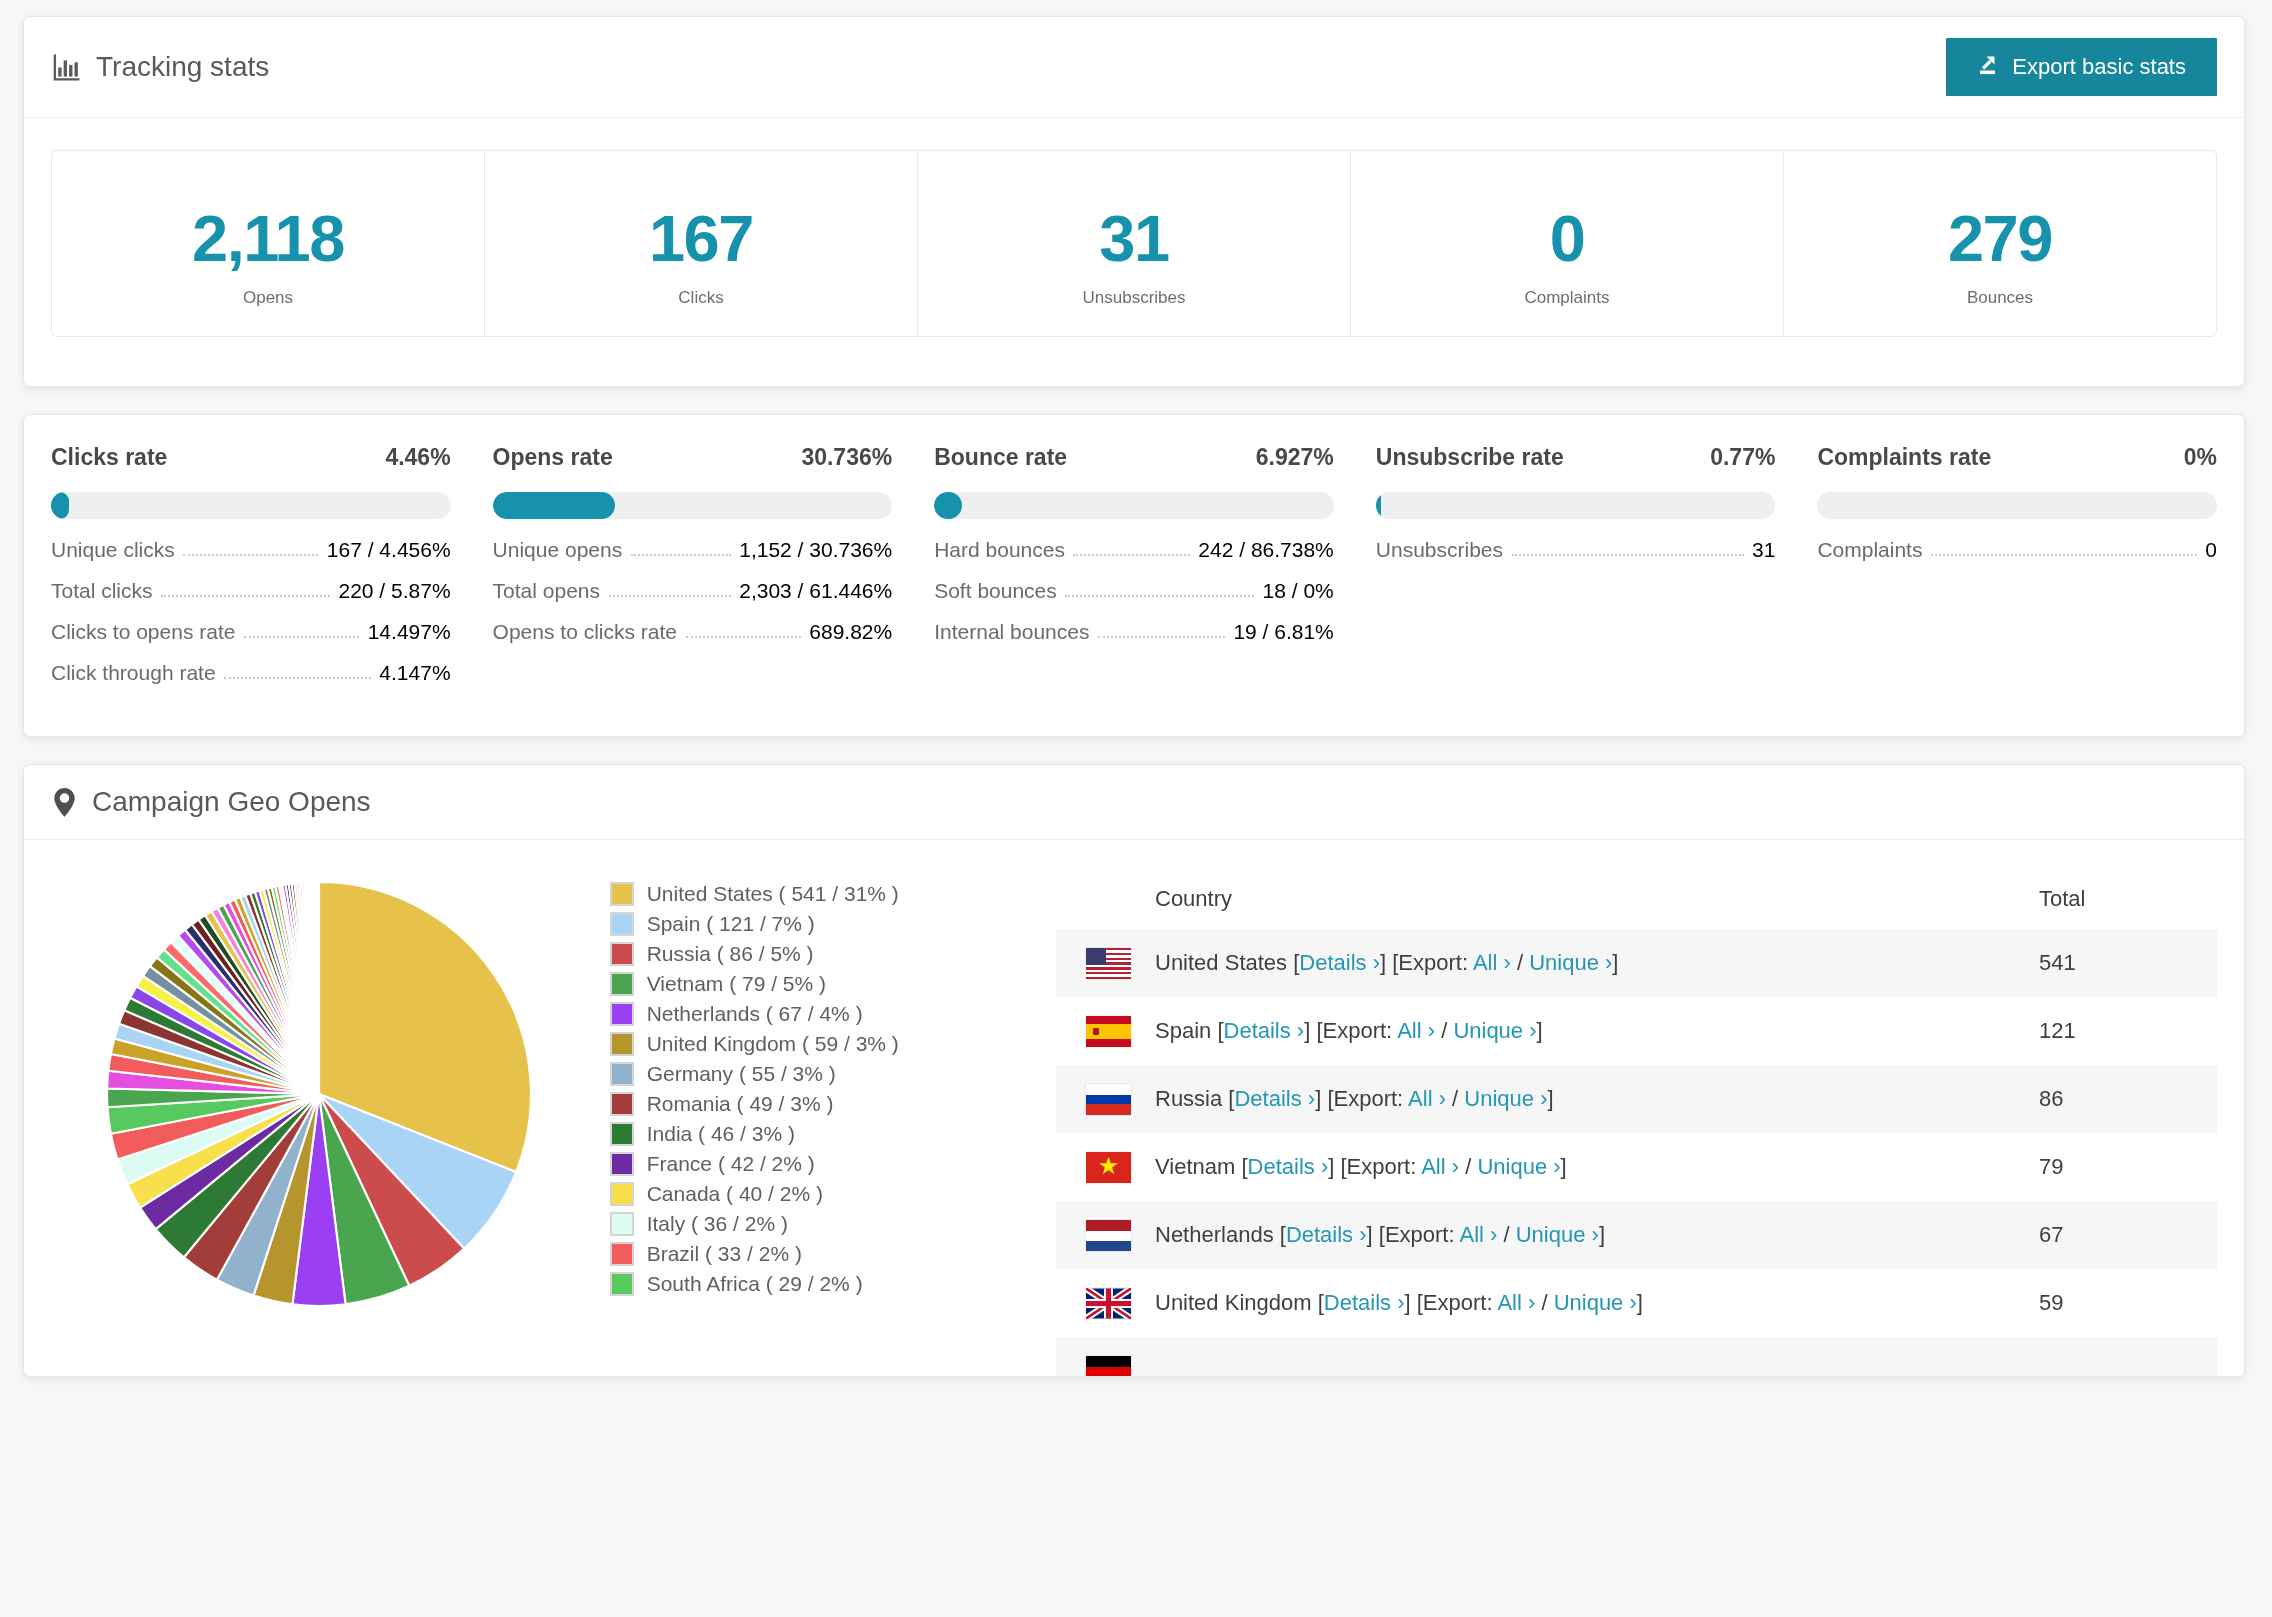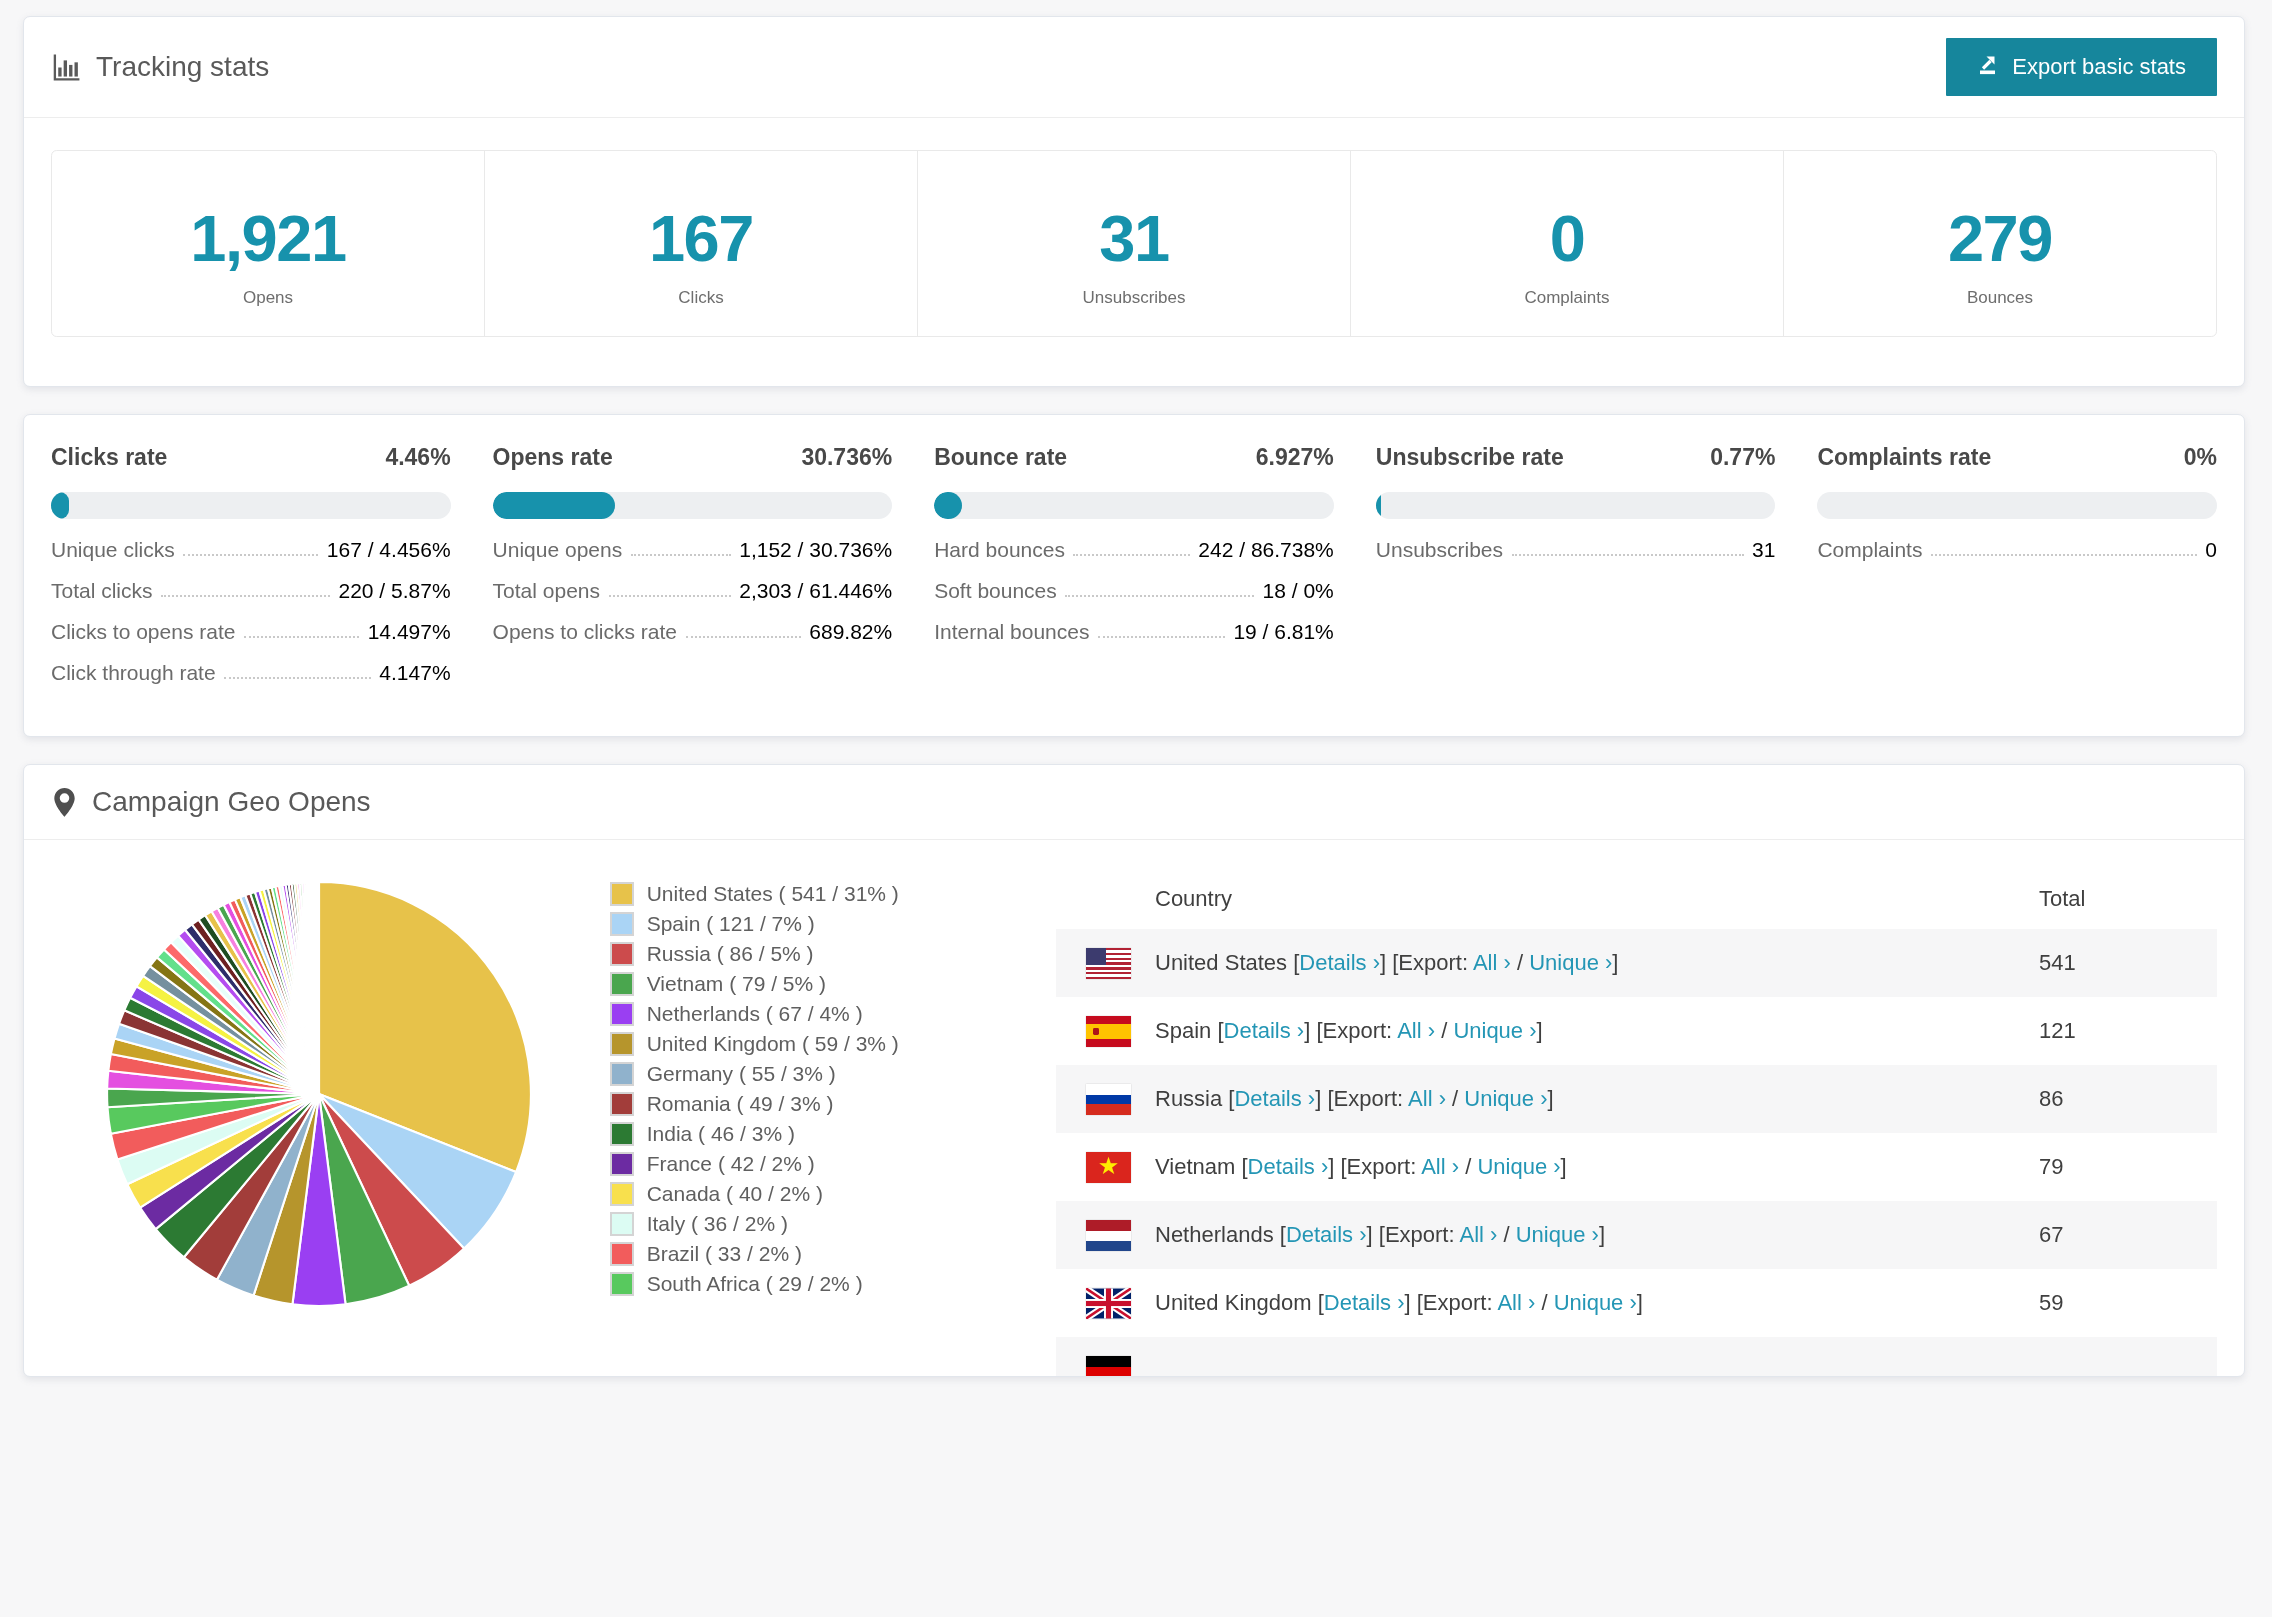--- a/index.html
+++ b/index.html
@@ -110,21 +110,21 @@
             <path d="M6 16.5 L13.5 9" stroke="#ffffff" stroke-width="3.2"></path>
             <polygon points="9.5,4.5 17.5,4.5 17.5,12.5" fill="#ffffff"></polygon>
           </svg>
         </span>
         <span>Export basic stats</span>
       </button>
     </div>
     <div class="card-body">
       <div class="summary-row">
           <div class="stat">
-            <div class="stat-value">1,921</div>
+            <div class="stat-value">2,118</div>
             <div class="stat-label">Opens</div>
           </div>
           <div class="stat">
             <div class="stat-value">167</div>
             <div class="stat-label">Clicks</div>
           </div>
           <div class="stat">
             <div class="stat-value">31</div>
             <div class="stat-label">Unsubscribes</div>
           </div>

